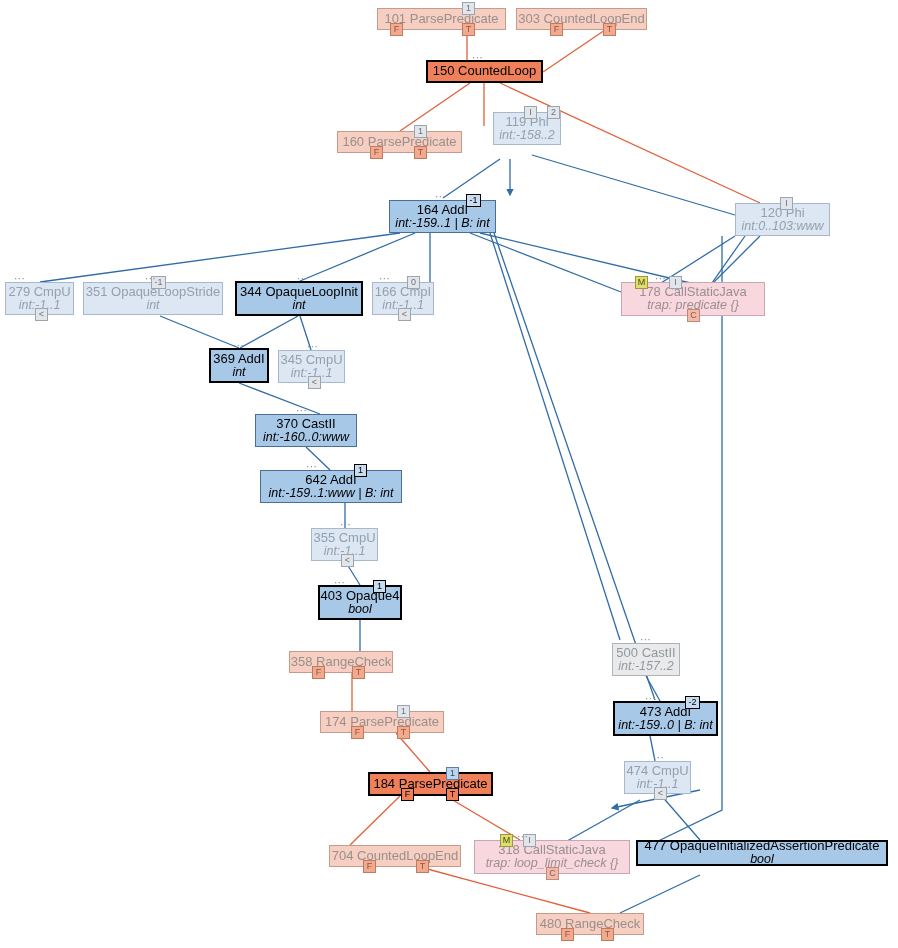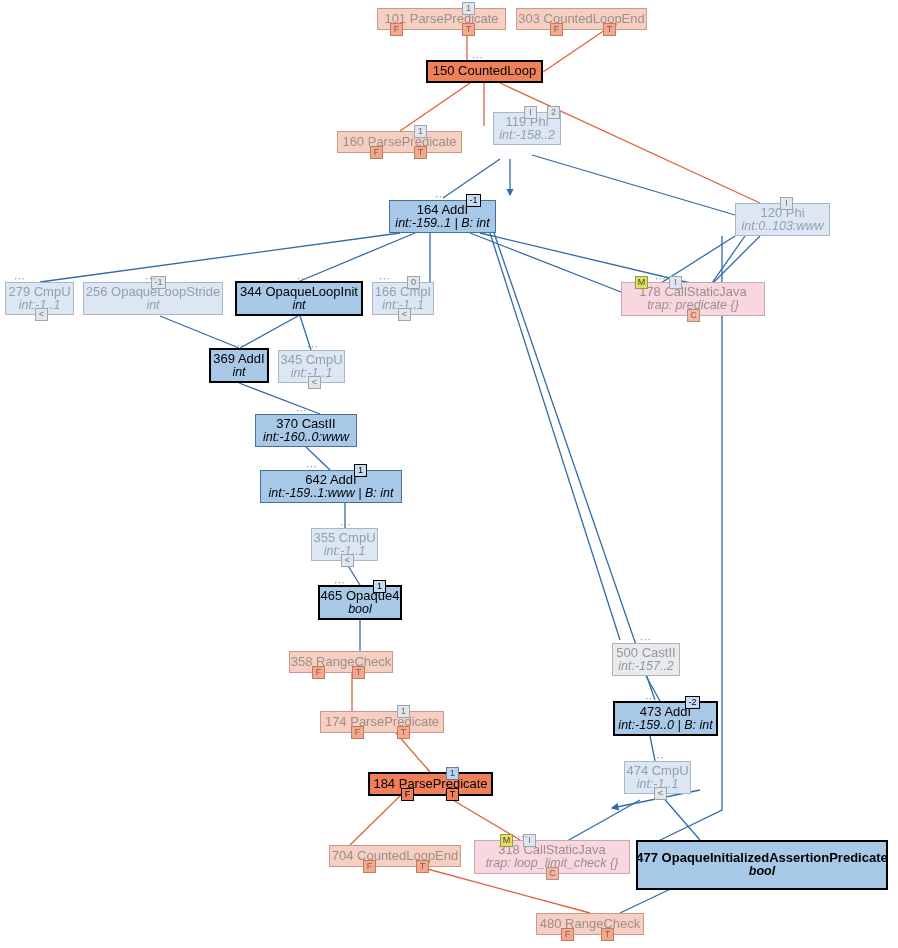--- a/index.html
+++ b/index.html
@@ -143,21 +143,21 @@
         <div class="sub">int:0..103:www</div>
         <div class="port top graywide" style="left: 44px;">I</div>
       </div>
       <div class="node st-pale-blue" style="left: 5px; top: 282px; width: 69px; height: 33px;">
         <div class="ttl">279 CmpU</div>
         <div class="sub">int:-1..1</div>
         <div class="port bot graywide" style="left: 29px;">&lt;</div>
         <div class="dots" style="left: 8px;">⋯</div>
       </div>
       <div class="node st-pale-blue" style="left: 83px; top: 282px; width: 140px; height: 33px;">
-        <div class="ttl">256 OpaqueLoopStride</div>
+        <div class="ttl">351 OpaqueLoopStride</div>
         <div class="sub">int</div>
         <div class="port top graywide wide" style="left: 67px;">-1</div>
         <div class="dots" style="left: 61px;">⋯</div>
       </div>
       <div class="node st-blue-sel" style="left: 235px; top: 281px; width: 128px; height: 35px;">
         <div class="ttl">344 OpaqueLoopInit</div>
         <div class="sub">int</div>
         <div class="dots" style="left: 60px;">⋯</div>
       </div>
       <div class="node st-pale-blue" style="left: 372px; top: 282px; width: 62px; height: 33px;">
@@ -197,21 +197,21 @@
         <div class="port top bluedark" style="left: 93px;">1</div>
         <div class="dots" style="left: 45px;">⋯</div>
       </div>
       <div class="node st-pale-blue" style="left: 311px; top: 528px; width: 67px; height: 33px;">
         <div class="ttl">355 CmpU</div>
         <div class="sub">int:-1..1</div>
         <div class="port bot graywide" style="left: 29px;">&lt;</div>
         <div class="dots" style="left: 28px;">⋯</div>
       </div>
       <div class="node st-blue-sel" style="left: 318px; top: 585px; width: 84px; height: 35px;">
-        <div class="ttl">465 Opaque4</div>
+        <div class="ttl">403 Opaque4</div>
         <div class="sub">bool</div>
         <div class="port top bluedark" style="left: 53px;">1</div>
         <div class="dots" style="left: 14px;">⋯</div>
       </div>
       <div class="node st-pale-orange" style="left: 289px; top: 651px; width: 104px; height: 22px;">
         <div class="ttl">358 RangeCheck</div>
         <div class="port bot orange" style="left: 22px;">F</div>
         <div class="port bot orange" style="left: 62px;">T</div>
       </div>
       <div class="node st-pale-orange" style="left: 320px; top: 711px; width: 124px; height: 22px;">
@@ -249,21 +249,21 @@
         <div class="port bot orange" style="left: 86px;">T</div>
       </div>
       <div class="node st-pink" style="left: 474px; top: 840px; width: 156px; height: 34px;">
         <div class="ttl">318 CallStaticJava</div>
         <div class="sub">trap: loop_limit_check {}</div>
         <div class="port top yellow" style="left: 25px;">M</div>
         <div class="port top graywide" style="left: 48px;">I</div>
         <div class="port bot pinkc" style="left: 71px;">C</div>
         <div class="dots" style="left: 42px;">⋯</div>
       </div>
-      <div class="node st-blue-sel" style="left: 636px; top: 840px; width: 252px; height: 50px; font-weight: bold;">
+      <div class="node st-blue-sel" style="left: 636px; top: 840px; width: 252px; height: 26px;">
         <div class="ttl">477 OpaqueInitializedAssertionPredicate</div>
         <div class="sub">bool</div>
       </div>
       <div class="node st-pale-orange" style="left: 536px; top: 913px; width: 108px; height: 22px;">
         <div class="ttl">480 RangeCheck</div>
         <div class="port bot orange" style="left: 24px;">F</div>
         <div class="port bot orange" style="left: 64px;">T</div>
       </div>
     </div>
 </div>

